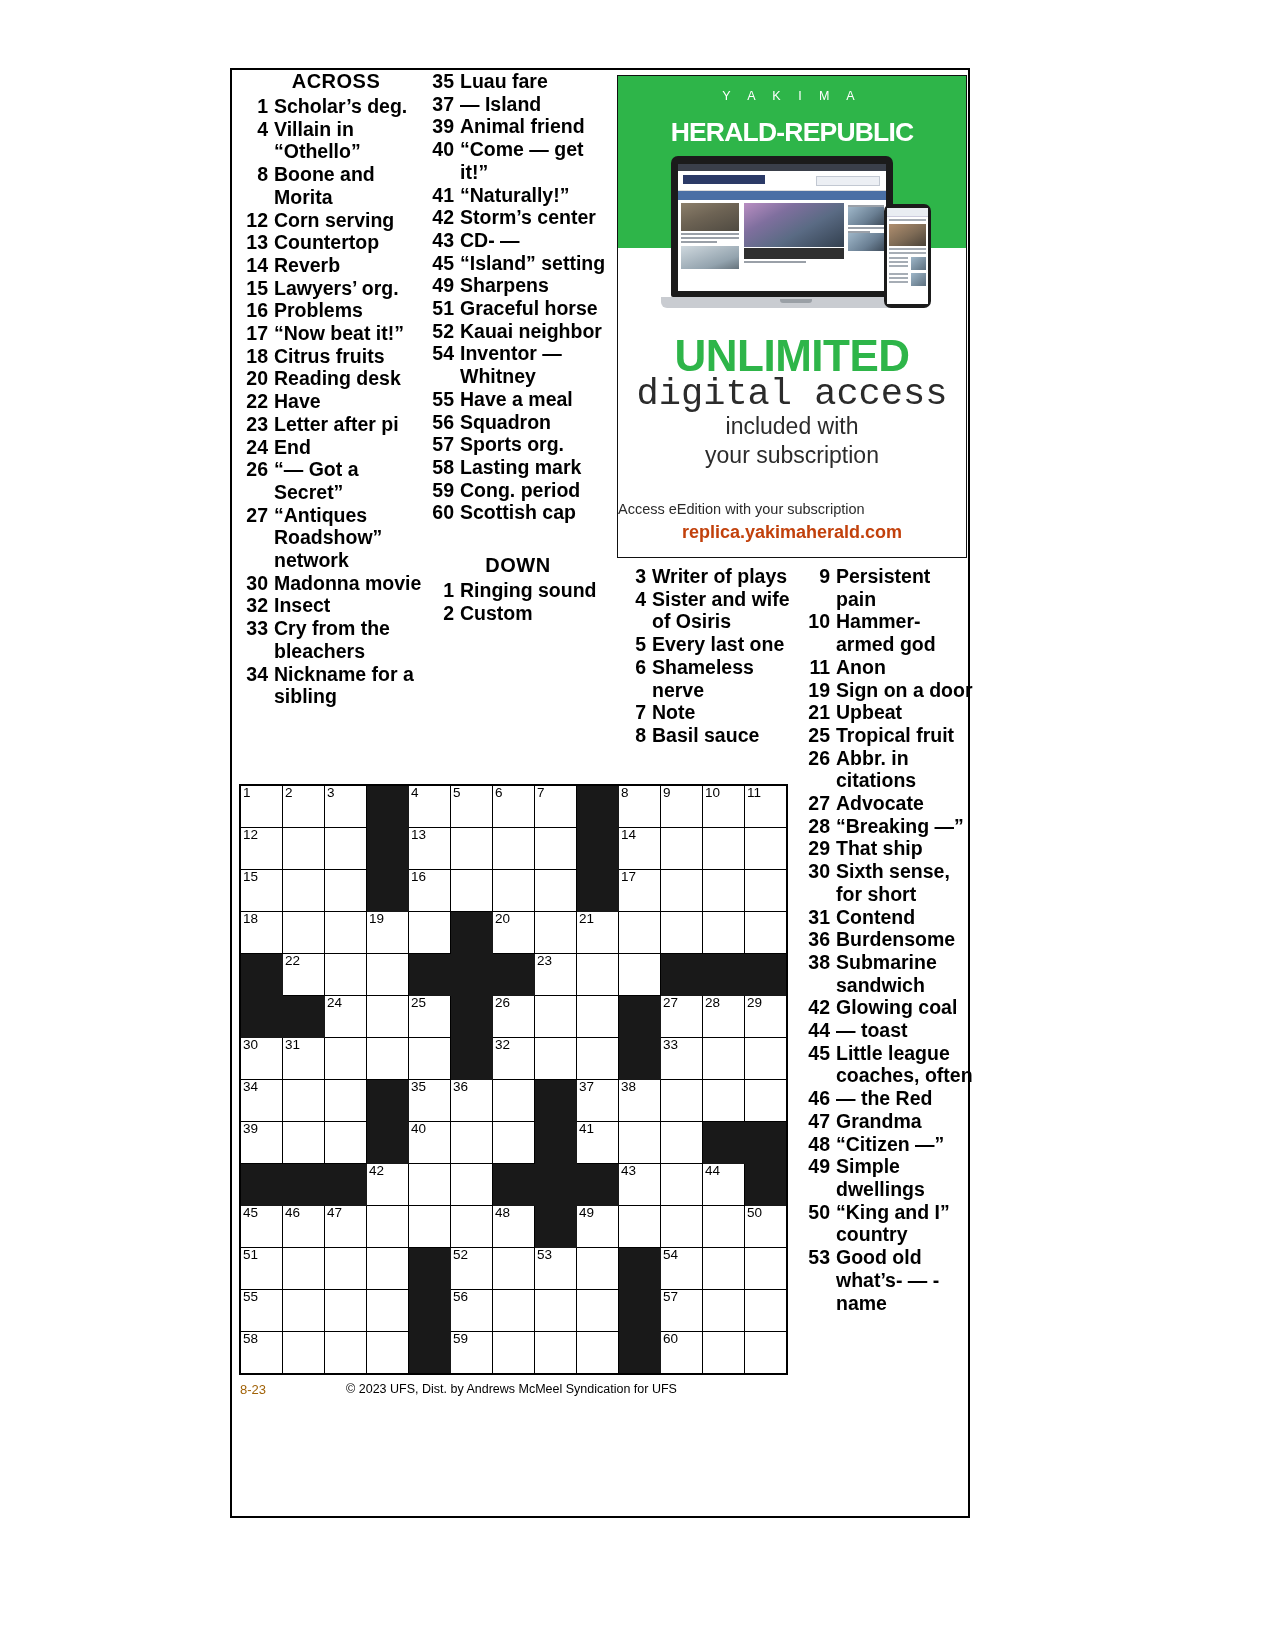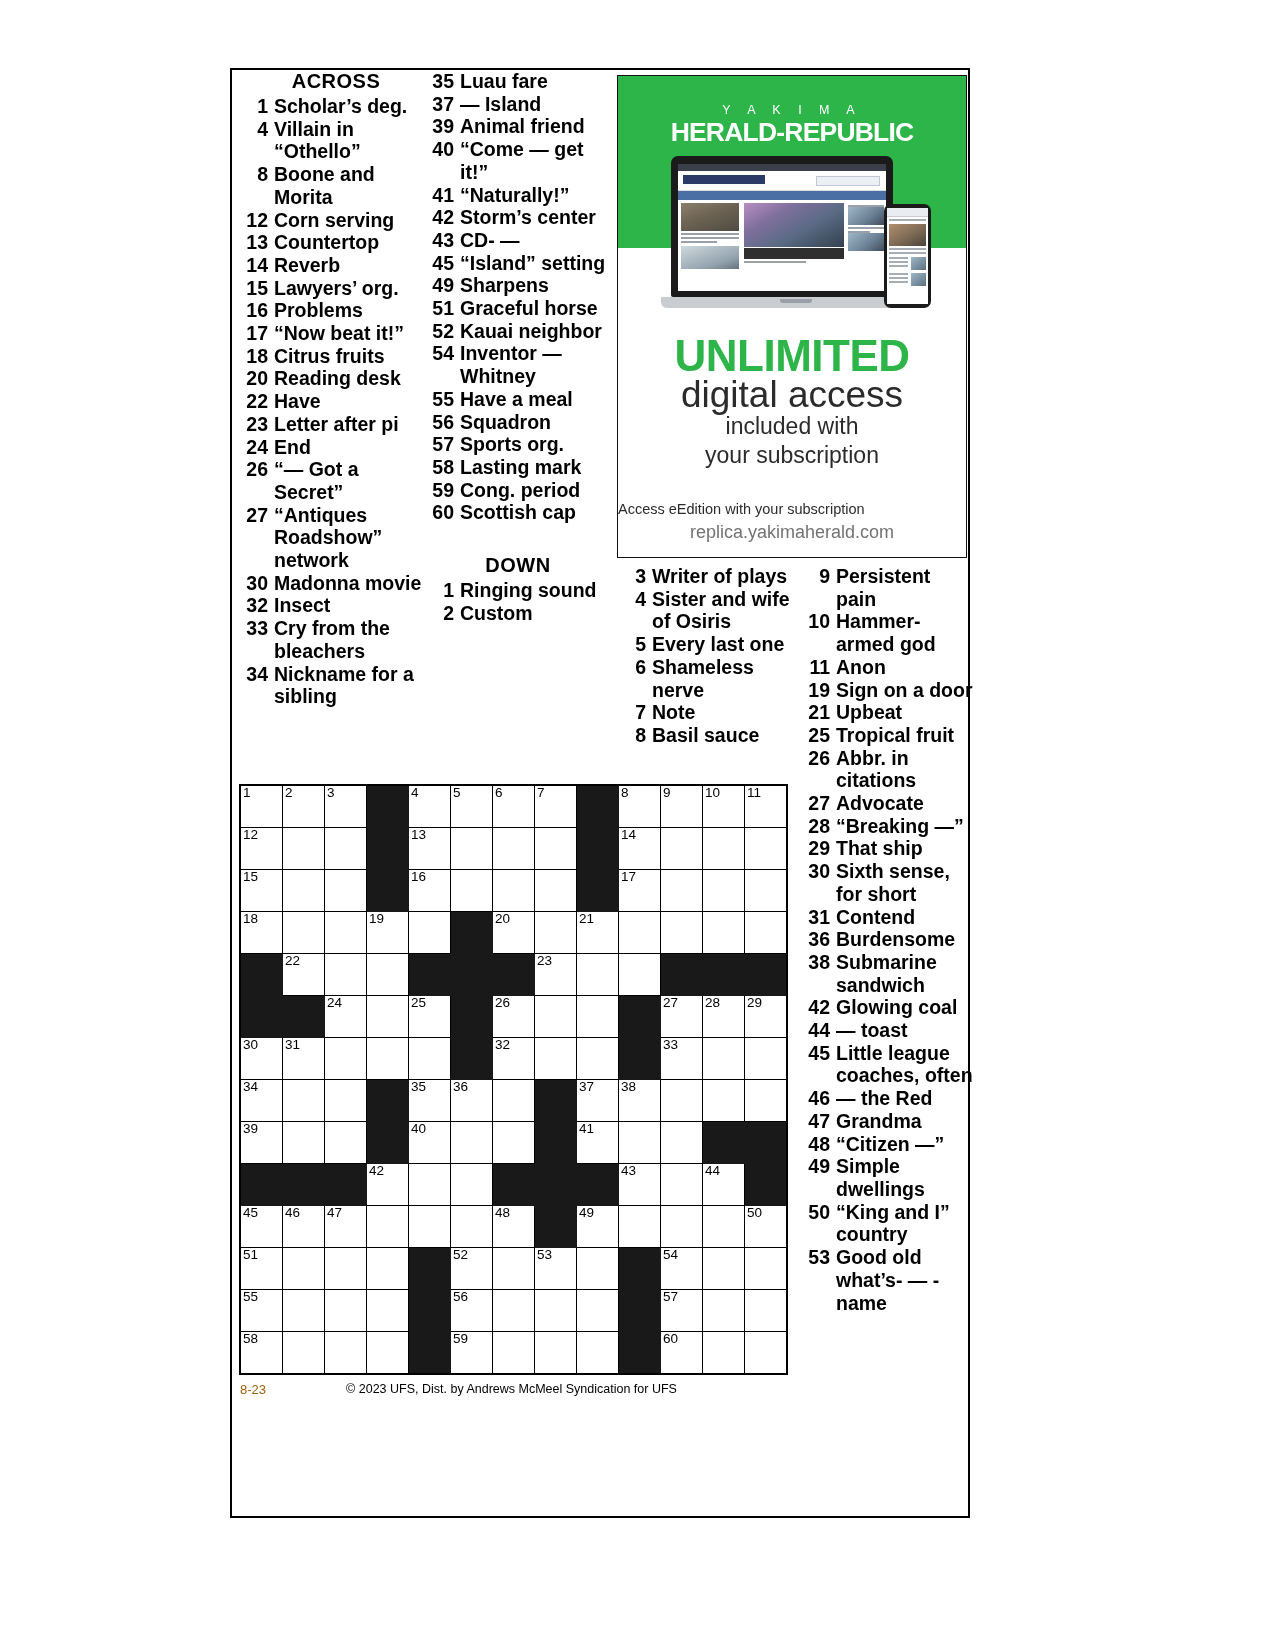--- a/index.html
+++ b/index.html
@@ -96,21 +96,21 @@
   }
   #ad-green {
     position: absolute;
     left: 0; top: 0;
     width: 100%;
     height: 172px;
     background: #2eb549;
   }
   #ad-masthead-small {
     position: absolute;
-    left: 0; top: 27px;
+    left: 0; top: 13px;
     width: 100%;
     text-align: center;
     font-size: 12.5px;
     letter-spacing: 7px;
     color: #fff;
     font-weight: 400;
   }
   #ad-masthead-big {
     position: absolute;
     left: 0; top: 41px;
@@ -268,20 +268,21 @@
   }
   #ad-digital {
     position: absolute;
     left: 0; top: 300px;
     width: 100%;
     text-align: center;
     font-size: 37px;
     color: #2b2b2b;
     font-weight: 400;
     line-height: 1;
+    font-family: Liberation Mono, monospace;
   }
   #ad-included {
     position: absolute;
     left: 0; top: 336px;
     width: 100%;
     text-align: center;
     font-size: 23px;
     color: #2b2b2b;
     font-weight: 400;
     line-height: 1.28;
@@ -294,22 +295,22 @@
     text-align: left;
     font-size: 14.5px;
     color: #2b2b2b;
   }
   #ad-replica {
     position: absolute;
     left: 0; top: 446px;
     width: 100%;
     text-align: center;
     font-size: 18px;
-    font-weight: normal;
-    color: #737373;
+    font-weight: bold;
+    color: #c2410c;
   }
 
   
   #grid {
     position: absolute;
     left: 239px;
     top: 784px;
     border-collapse: collapse;
     border-spacing: 0;
     border: 2px solid #000;

